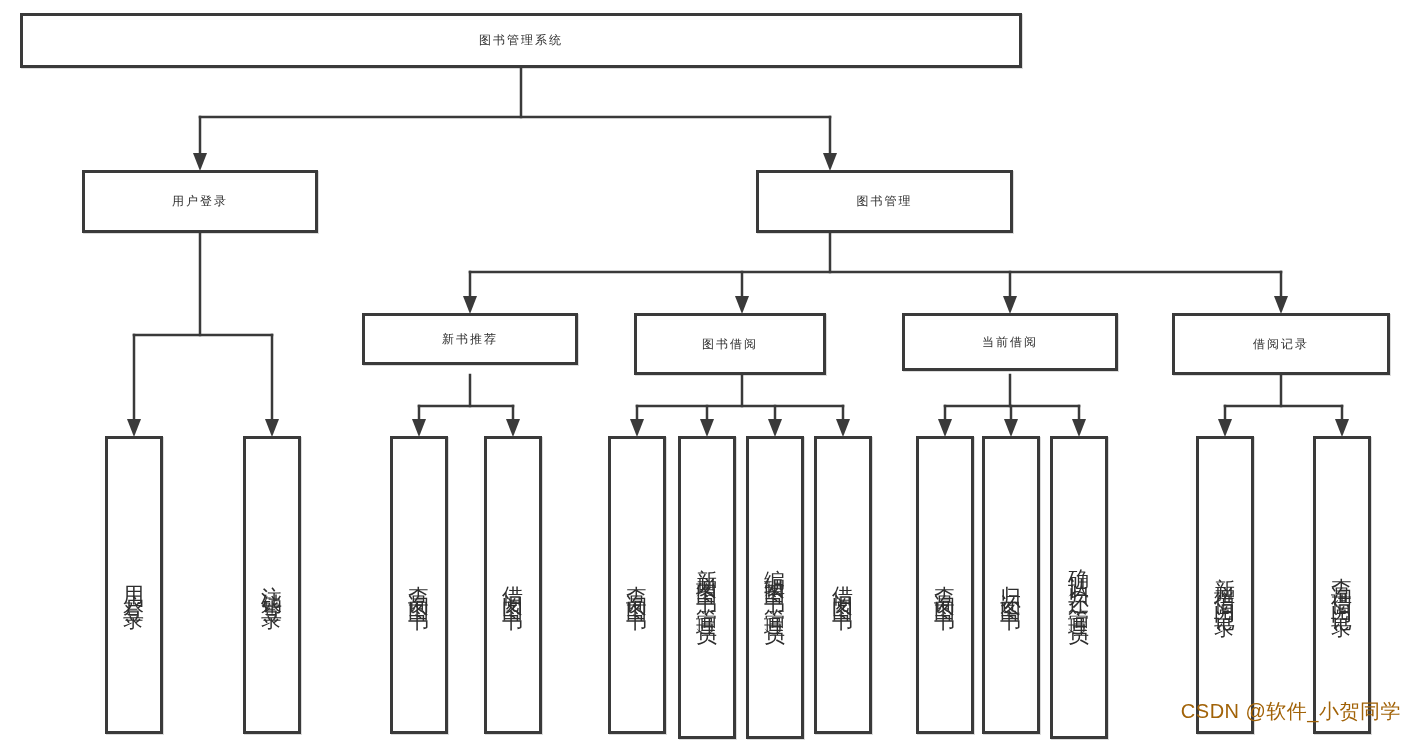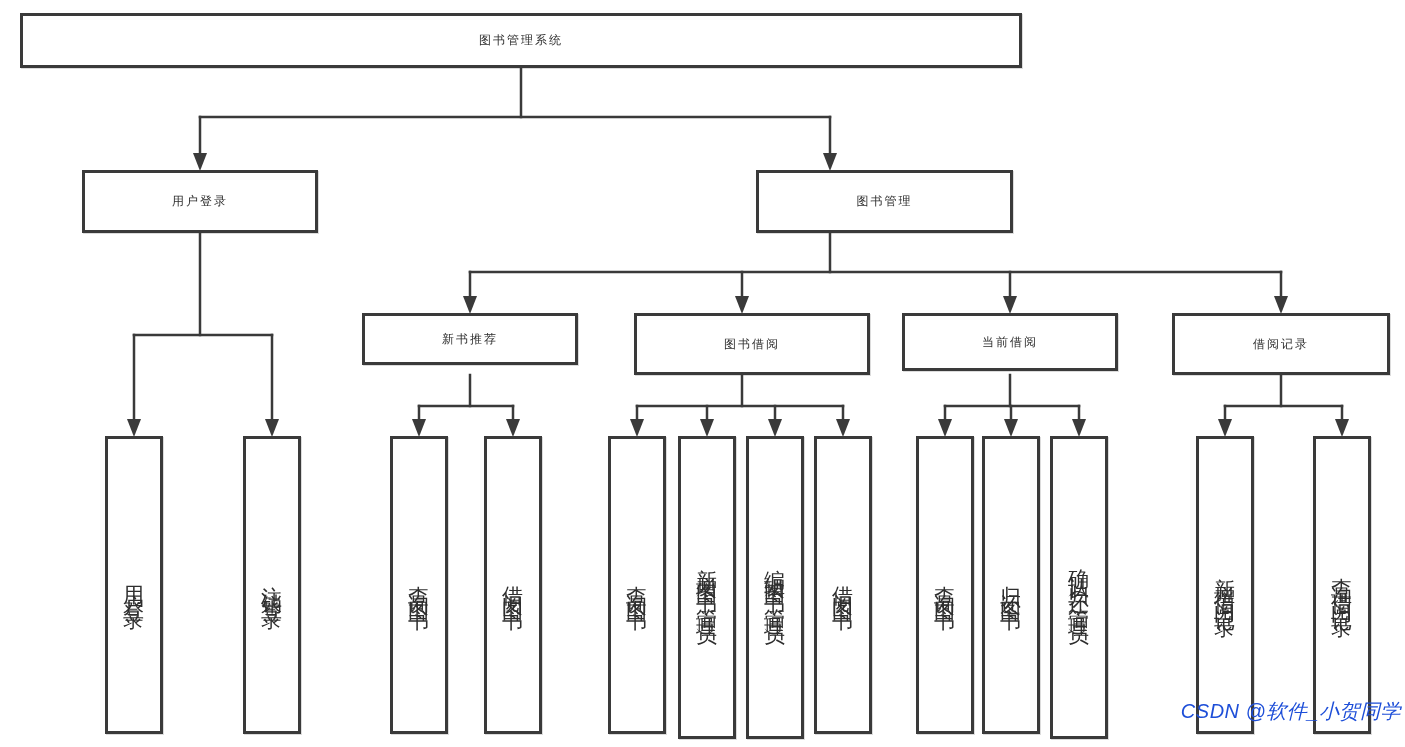--- a/index.html
+++ b/index.html
@@ -37,24 +37,23 @@
     letter-spacing:8px;
     line-height:1.1;
     color:#2e2e2e;
   }
   .watermark {
     position:absolute;
     top:698px;
     right:4px;
     font-size:20px;
     letter-spacing:0.5px;
-    color:#1d4ed8;
+    color:#a16207;
     z-index:6;
     white-space:nowrap;
-    font-style:italic;
   }
 </style>
 </head>
 <body>
 
 <div class="stage">
 
   <svg class="wires" width="1405" height="747" viewBox="0 0 1405 747">
     <defs>
       <marker id="arr" viewBox="0 0 18 14" refX="0" refY="7" markerWidth="18" markerHeight="14" orient="auto" markerUnits="userSpaceOnUse">
@@ -112,21 +111,21 @@
   <div class="node" style="left:82px; top:170px; width:236px; height:63px;">
     <span class="h-label">用户登录</span>
   </div>
   <div class="node" style="left:712px; top:170px; width:257px; height:63px;margin-left:44px;">
     <span class="h-label">图书管理</span>
   </div>
 
   <div class="node" style="left:362px; top:313px; width:216px; height:52px;">
     <span class="h-label">新书推荐</span>
   </div>
-  <div class="node" style="left:634px; top:313px; width:236px; height:62px;">
+  <div class="node" style="left:634px; top:313px; width:192px; height:62px;">
     <span class="h-label">图书借阅</span>
   </div>
   <div class="node" style="left:902px; top:313px; width:216px; height:58px;">
     <span class="h-label">当前借阅</span>
   </div>
   <div class="node" style="left:1172px; top:313px; width:218px; height:62px;">
     <span class="h-label">借阅记录</span>
   </div>
 
   <div class="node" style="left:105px; top:436px; width:58px; height:298px;">

